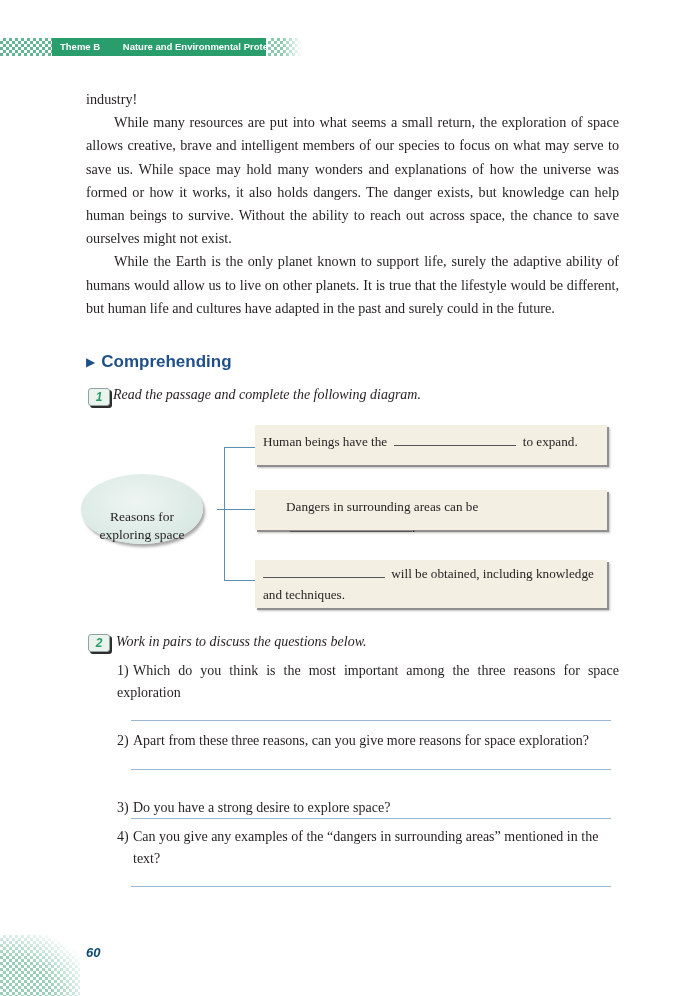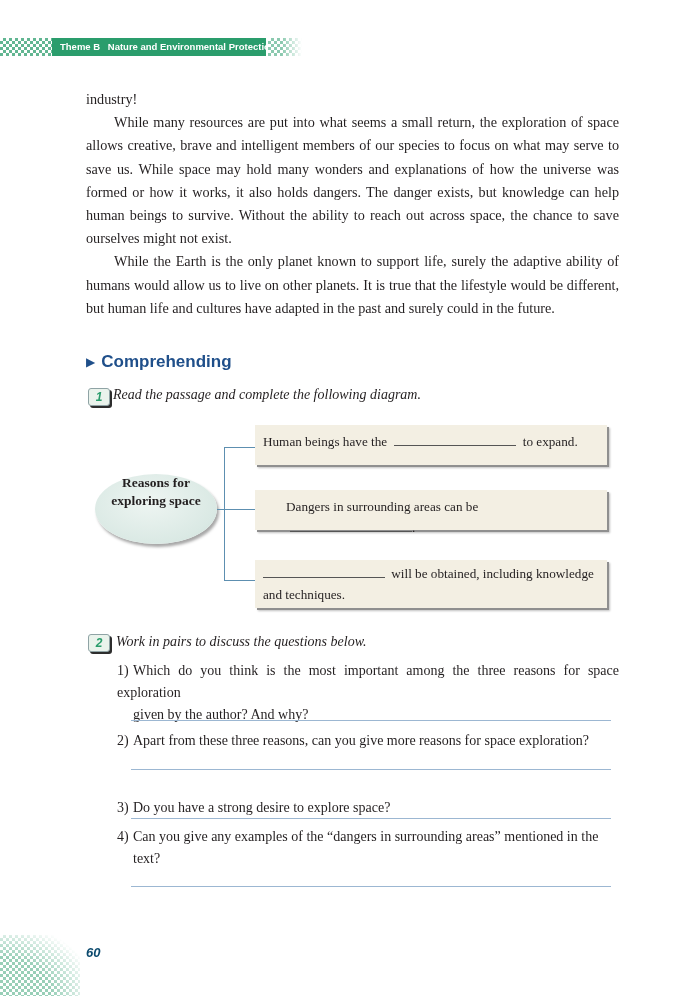--- a/index.html
+++ b/index.html
@@ -8,21 +8,21 @@
 
   
   .hdr-checks-left { position: absolute; left: 0; top: 38px; width: 56px; height: 18px;
     background-image:
       linear-gradient(45deg, #2e9e6e 25%, transparent 25%, transparent 75%, #2e9e6e 75%),
       linear-gradient(45deg, #2e9e6e 25%, transparent 25%, transparent 75%, #2e9e6e 75%);
     background-size: 6px 6px; background-position: 0 0, 3px 3px; opacity: .75; }
   .hdr-bar { position: absolute; left: 52px; top: 38px; width: 214px; height: 18px;
     background: #2a9d6c; color: #ffffff; font-family: "Liberation Sans", "DejaVu Sans", sans-serif;
     font-size: 9.5px; font-weight: bold; line-height: 18px; padding-left: 8px; box-sizing: border-box; white-space: nowrap; }
-  .hdr-bar .theme { margin-right: 5px; }
+  .hdr-bar .theme { margin-right: 20px; }
   .hdr-checks-right { position: absolute; left: 268px; top: 38px; width: 34px; height: 18px;
     background-image:
       linear-gradient(45deg, #2e9e6e 25%, transparent 25%, transparent 75%, #2e9e6e 75%),
       linear-gradient(45deg, #2e9e6e 25%, transparent 25%, transparent 75%, #2e9e6e 75%);
     background-size: 6px 6px; background-position: 0 0, 3px 3px; opacity: .55;
     -webkit-mask-image: linear-gradient(90deg, #000 40%, transparent 100%);
     mask-image: linear-gradient(90deg, #000 40%, transparent 100%); }
 
   
   .passage { position: absolute; left: 86px; top: 88px; width: 533px; font-size: 14.2px; line-height: 23.2px; text-align: justify; }
@@ -32,24 +32,24 @@
   .section-title { position: absolute; left: 86px; top: 352px; font-family: "Liberation Sans", "DejaVu Sans", sans-serif;
     font-size: 17px; font-weight: bold; color: #1f4f8a; display: flex; align-items: center; }
   .section-title .tri { color: #1f4f8a; font-size: 12px; margin-right: 6px; }
 
   .task-badge { position: absolute; width: 20px; height: 16px; background: #eaf3ec; border: 1px solid #8fa3a5;
     border-radius: 3px; box-shadow: 2px 2px 0 #2d2d2d; color: #2a9d6c; font-family: "Liberation Sans","DejaVu Sans",sans-serif;
     font-weight: bold; font-style: italic; font-size: 12px; line-height: 16px; text-align: center; }
   .task-text { position: absolute; font-style: italic; font-size: 14px; }
 
   
-  .oval { position: absolute; left: 95px; top: 474px; width: 122px; height: 70px; border-radius: 50%;
+  .oval { position: absolute; left: 81px; top: 474px; width: 122px; height: 70px; border-radius: 50%;
     background: radial-gradient(ellipse at 45% 40%, #eef5f2 0%, #dae9e4 70%, #c8dcd6 100%);
-    box-shadow: 2px 3px 3px rgba(0,0,0,.35); display: flex; align-items: flex-start; justify-content: center;
-    text-align: center; font-weight: bold; font-size: 13.5px; line-height: 18px; }
+    box-shadow: 2px 3px 3px rgba(0,0,0,.35); display: flex; align-items: flex-end; justify-content: center;
+    text-align: center; font-weight: normal; font-size: 13.5px; line-height: 18px; }
   .conn { position: absolute; background: #5d8fb0; }
   .box { position: absolute; left: 255px; width: 352px; background: #f3efe3; box-shadow: 2px 2px 0 #8f8f8f, 3px 3px 2px rgba(0,0,0,.25);
     font-size: 13.2px; line-height: 21px; padding: 6px 8px; box-sizing: border-box; }
   .blank { display: inline-block; border-bottom: 1px solid #555; height: 13px; vertical-align: baseline; }
 
   
   .q { position: absolute; left: 117px; width: 502px; font-size: 14px; line-height: 22px; text-align: justify; }
   .q .num { display: inline-block; width: 16px; }
   .q .cont { padding-left: 16px; }
   .answer-line { position: absolute; left: 131px; width: 480px; height: 1px; background: #9cb7d2; }
@@ -113,21 +113,20 @@
 <div class="box" style="top:560px; height:48px; padding-top:3px;">
   <span class="blank" style="width:122px; margin-right:3px;"></span>
   <span>will be obtained, including knowledge and techniques.</span>
 </div>
 
 <div class="task-badge" style="left:88px; top:634px;">2</div>
 <div class="task-text" style="left:116px; top:634px;">Work in pairs to discuss the questions below.</div>
 
 <div class="q" style="top:660px;">
   <div><span class="num">1)</span><span>Which do you think is the most important among the three reasons for space exploration</span></div>
-  <div class="cont">given by the author? And why?</div>
 </div>
 <div class="answer-line" style="top:720px;"></div>
 
 <div class="q" style="top:730px;">
   <div><span class="num">2)</span><span>Apart from these three reasons, can you give more reasons for space exploration?</span></div>
 </div>
 <div class="answer-line" style="top:769px;"></div>
 
 <div class="q" style="top:752px;margin-top:45px;">
   <div><span class="num">3)</span><span>Do you have a strong desire to explore space?</span></div>

